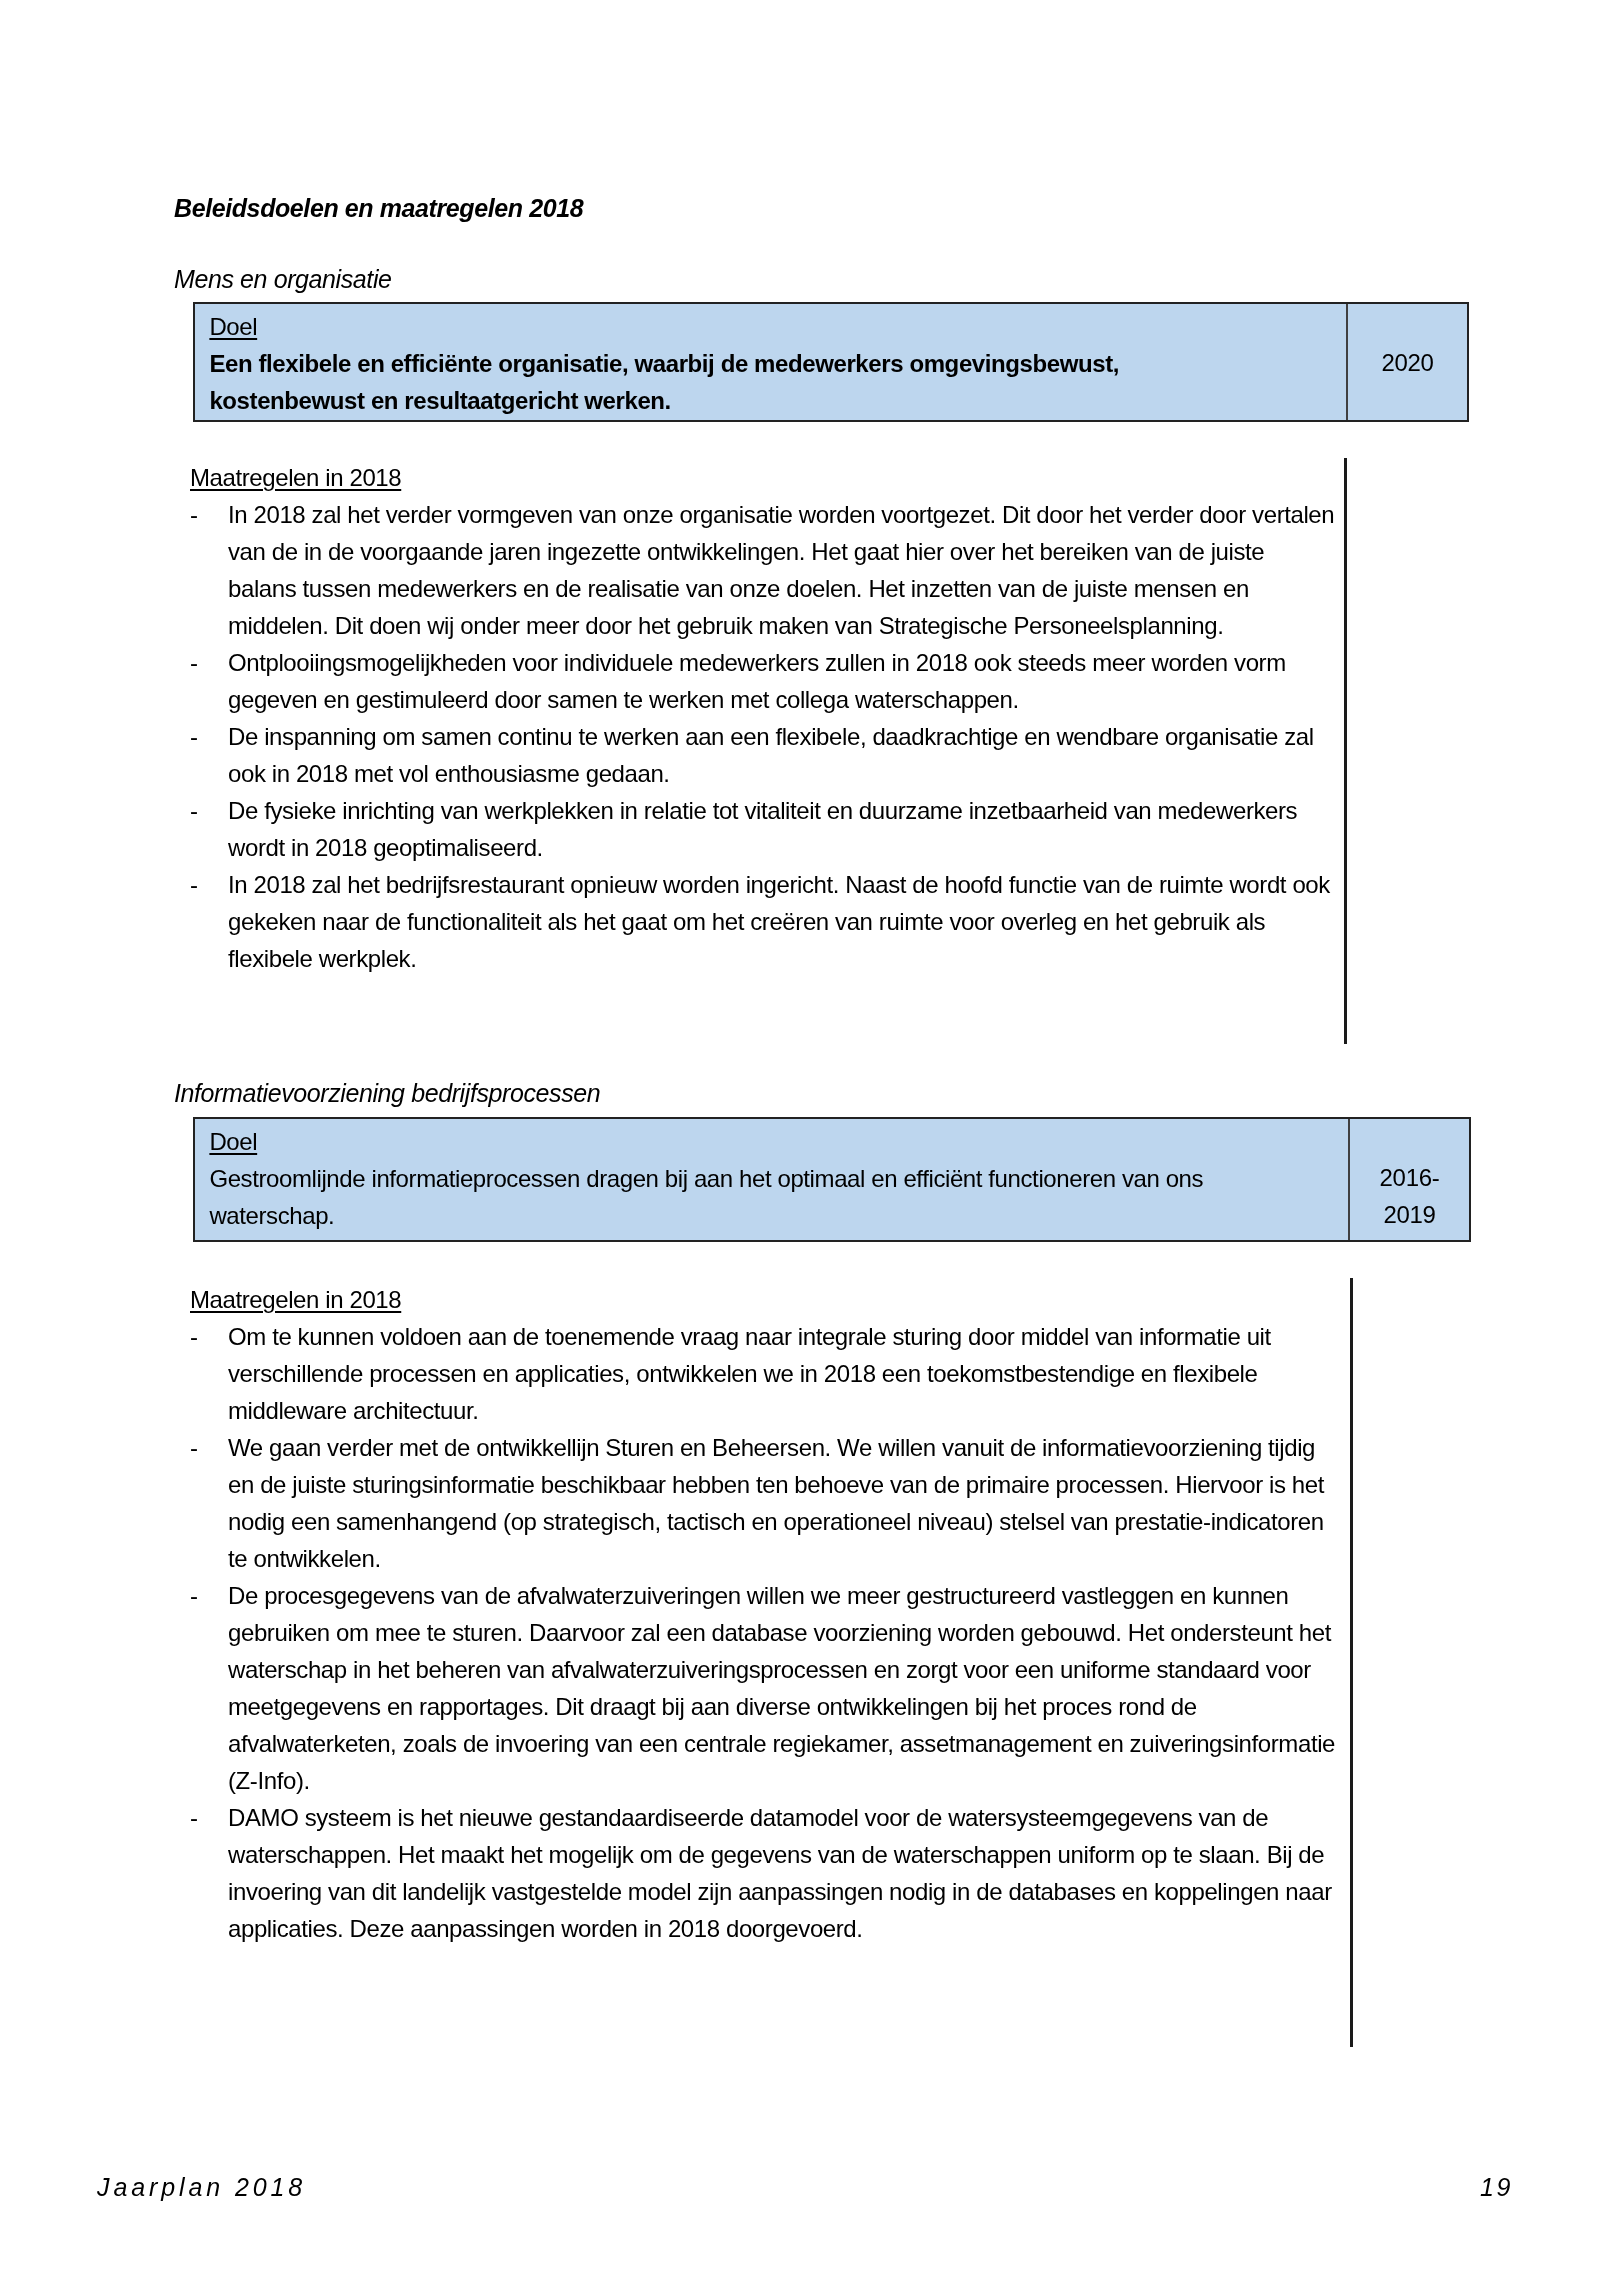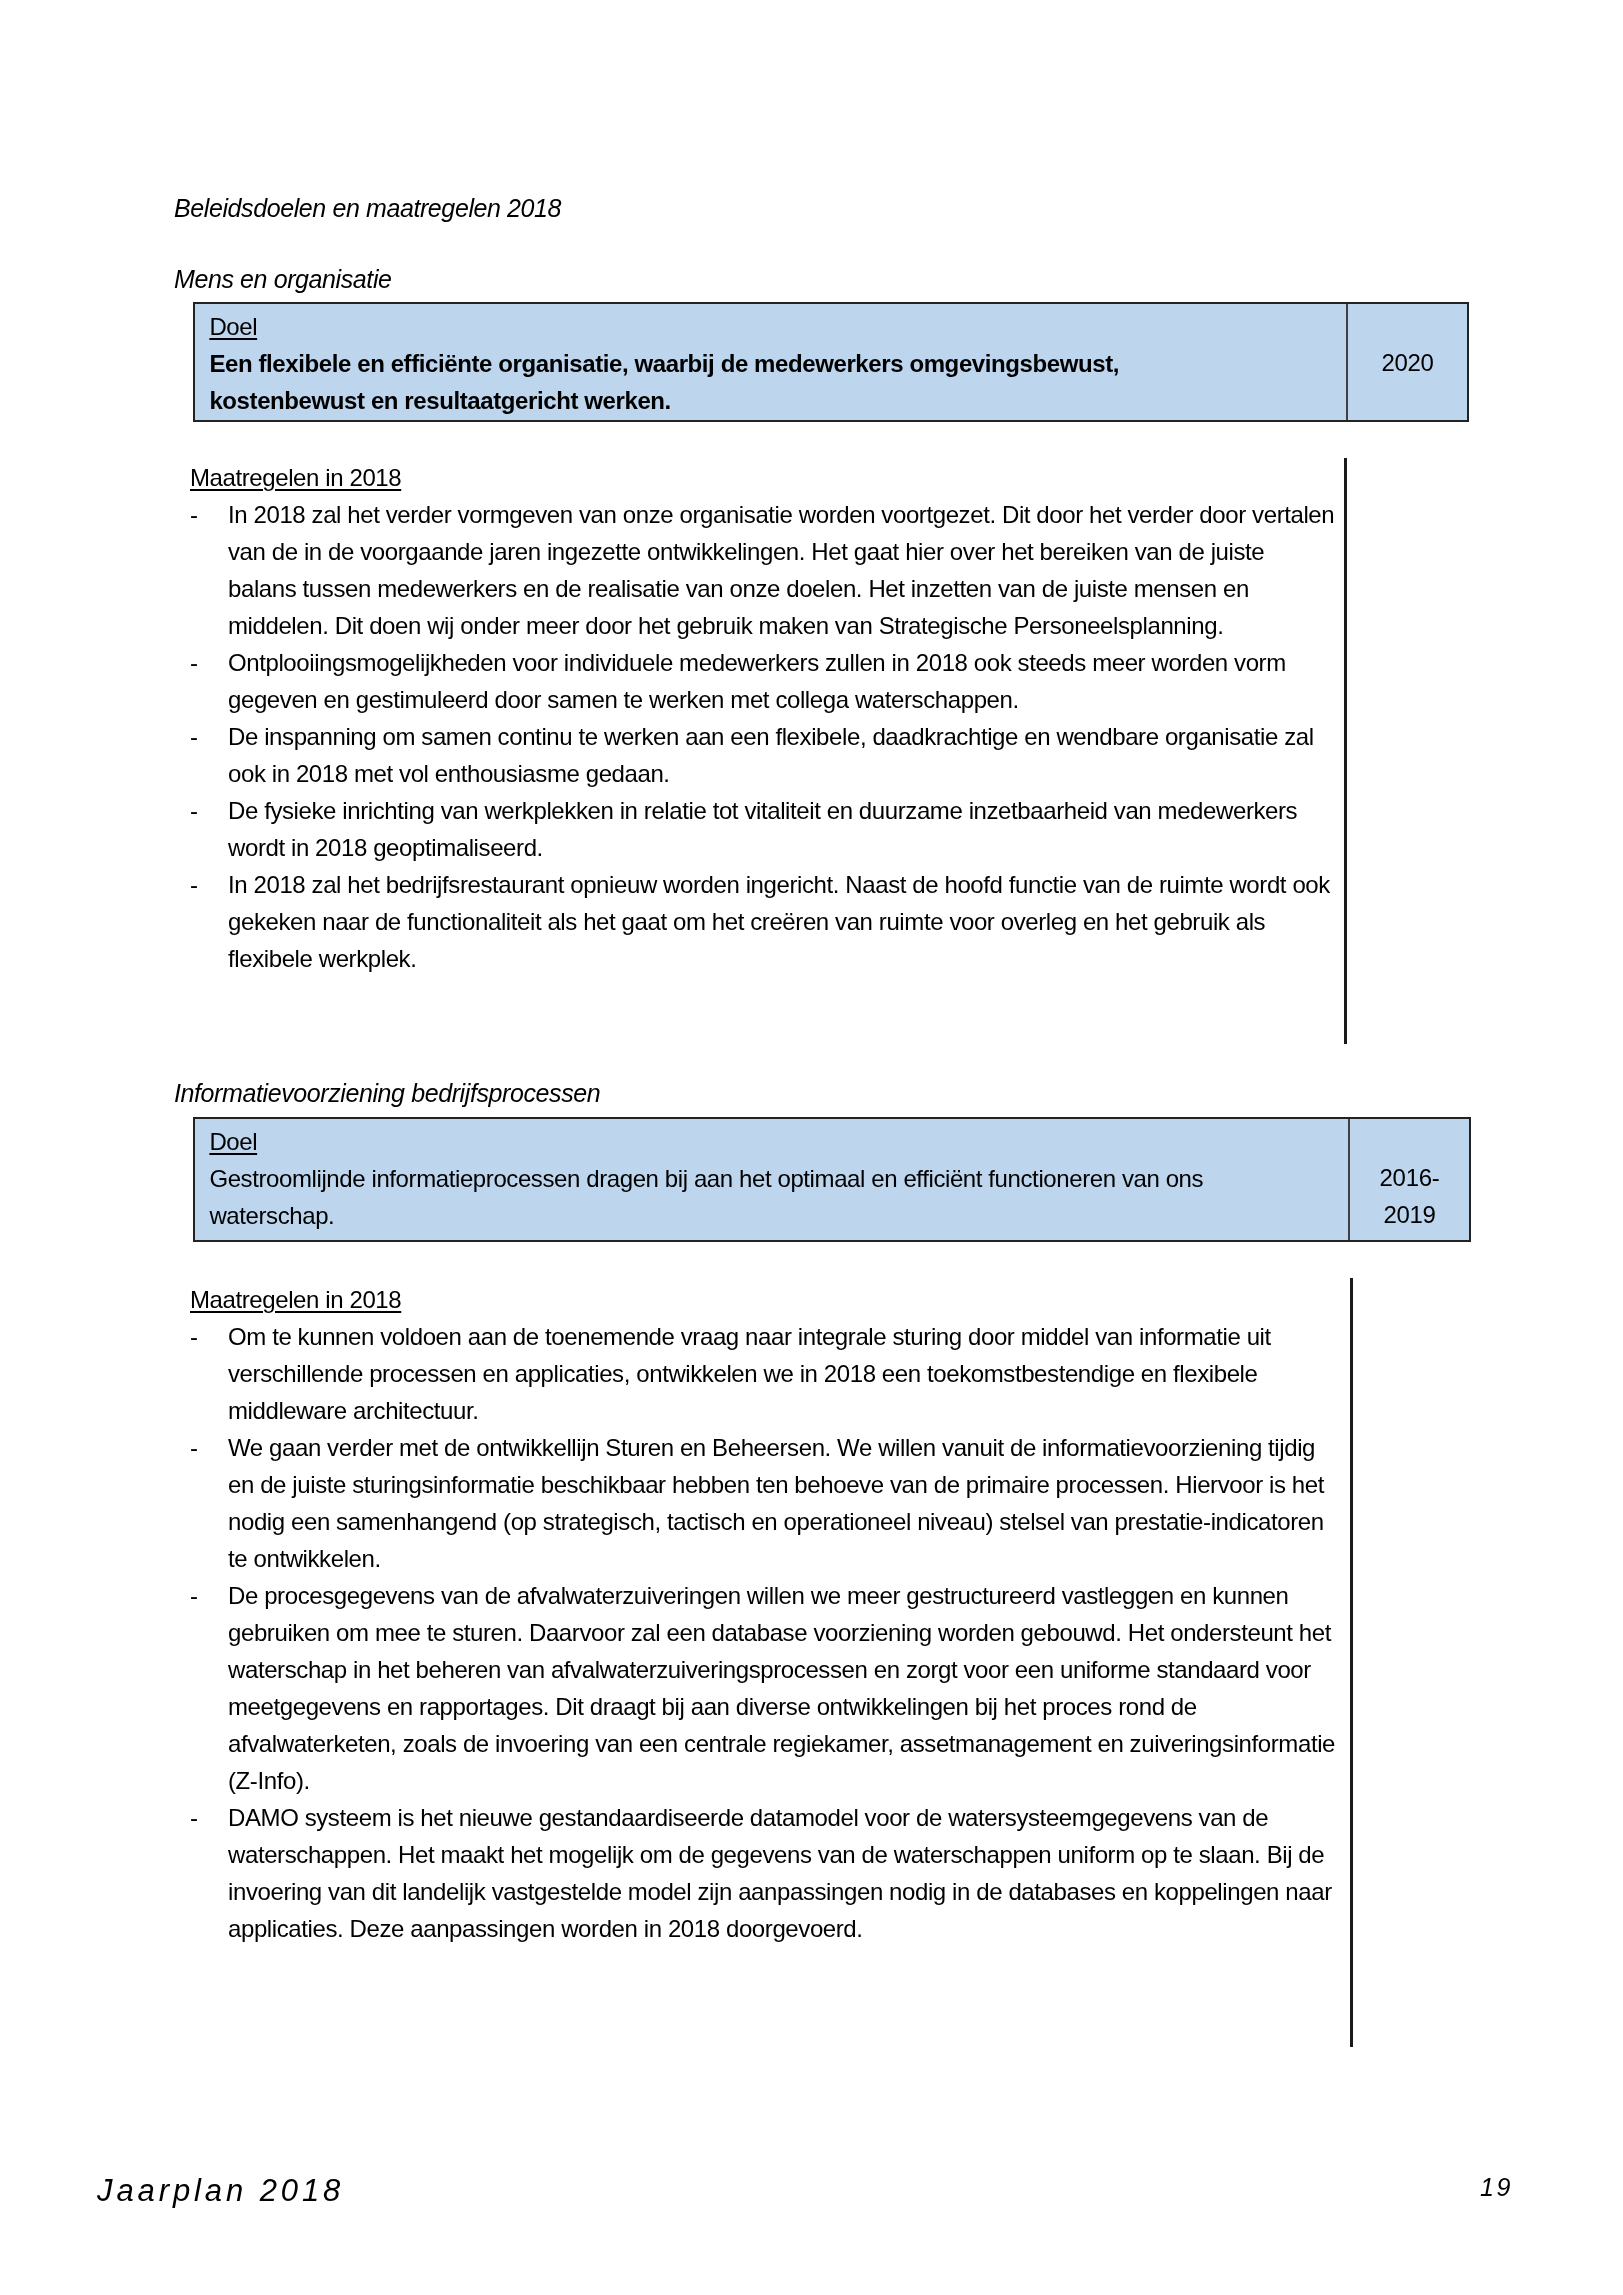--- a/index.html
+++ b/index.html
@@ -3,21 +3,21 @@
   <meta charset="utf-8">
   <style>
     html, body { margin: 0; padding: 0; background: #ffffff; }
     body {
       width: 1623px; height: 2295px; position: relative; overflow: hidden;
       font-family: "Liberation Sans", "DejaVu Sans", sans-serif;
       color: #000000;
     }
     .page-heading {
       position: absolute; left: 174px; top: 194px;
-      font-size: 25px; font-weight: normal; font-style: italic;
+      font-size: 25px; font-weight: bold; font-style: italic;
       letter-spacing: -0.4px;
     }
     .section-title {
       position: absolute; left: 174px;
       font-size: 25px; font-style: italic; letter-spacing: -0.4px;
     }
     .goal-box {
       position: absolute; left: 193px;
       background: #BDD6EE;
       border: 2px solid #222222;
@@ -46,21 +46,21 @@
       position: relative; padding-left: 38px;
     }
     .measure-dash {
       position: absolute; left: 0; top: 0;
     }
     .vline {
       position: absolute; width: 2.6px; background: #1a1a1a;
     }
     .footer-left {
       position: absolute; left: 97px; top: 2173px;
-      font-size: 31px; font-style: italic; letter-spacing: 3.9px;
+      font-size: 25px; font-style: italic; letter-spacing: 3.9px;
     }
     .footer-right {
       position: absolute; left: 1480px; top: 2173px;
       font-size: 25px; font-style: italic; letter-spacing: 2.6px;
     }
   </style>
 </head>
 <body>
 
 <div class="page-heading">Beleidsdoelen en maatregelen 2018</div>

